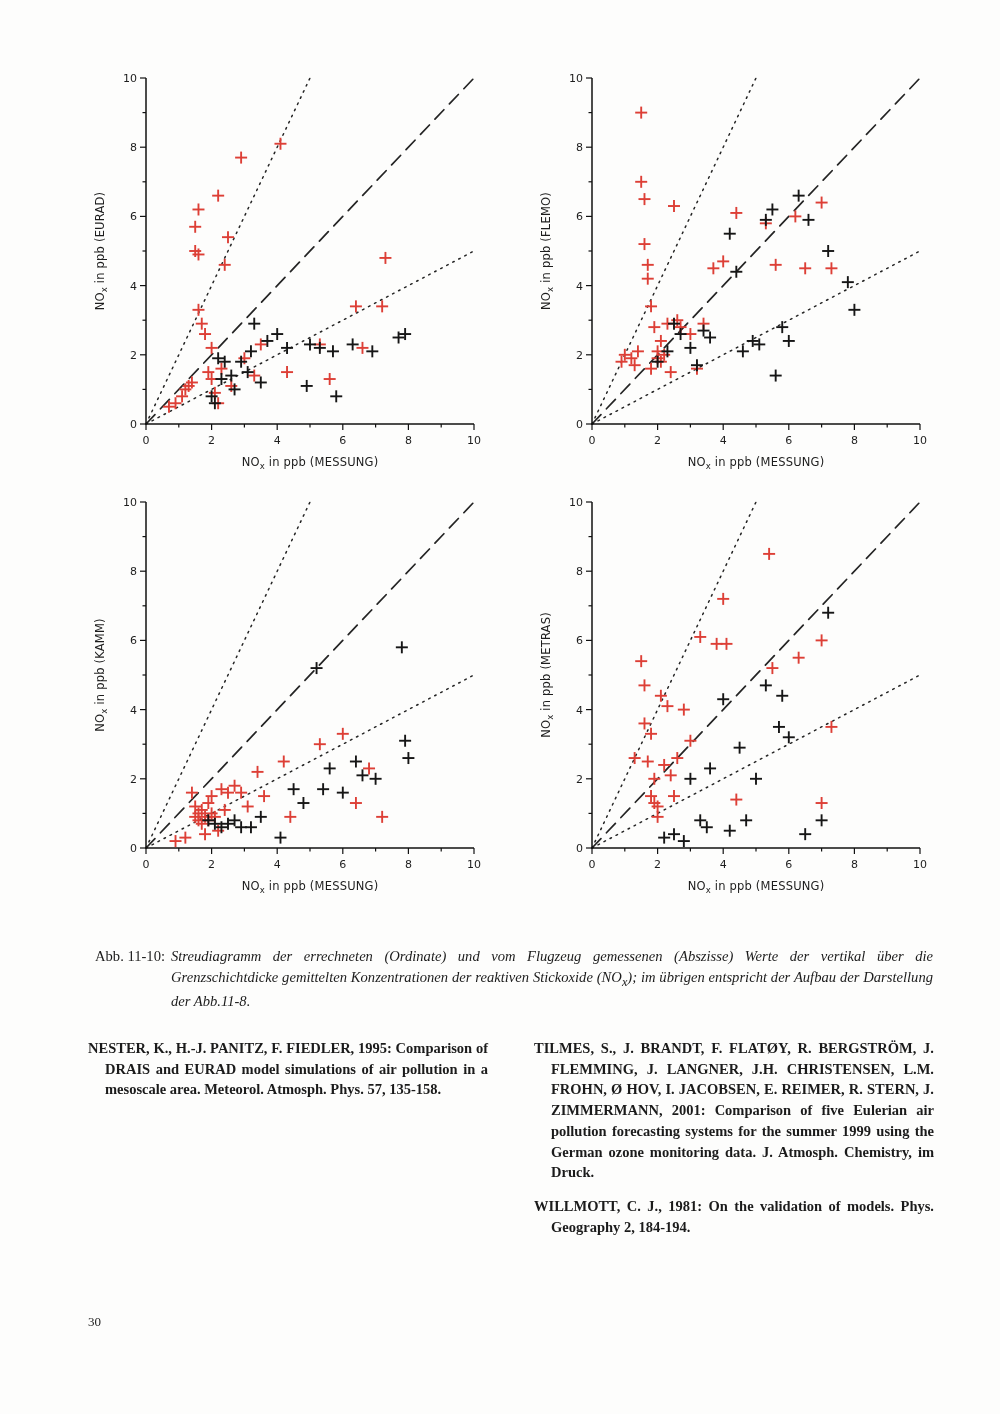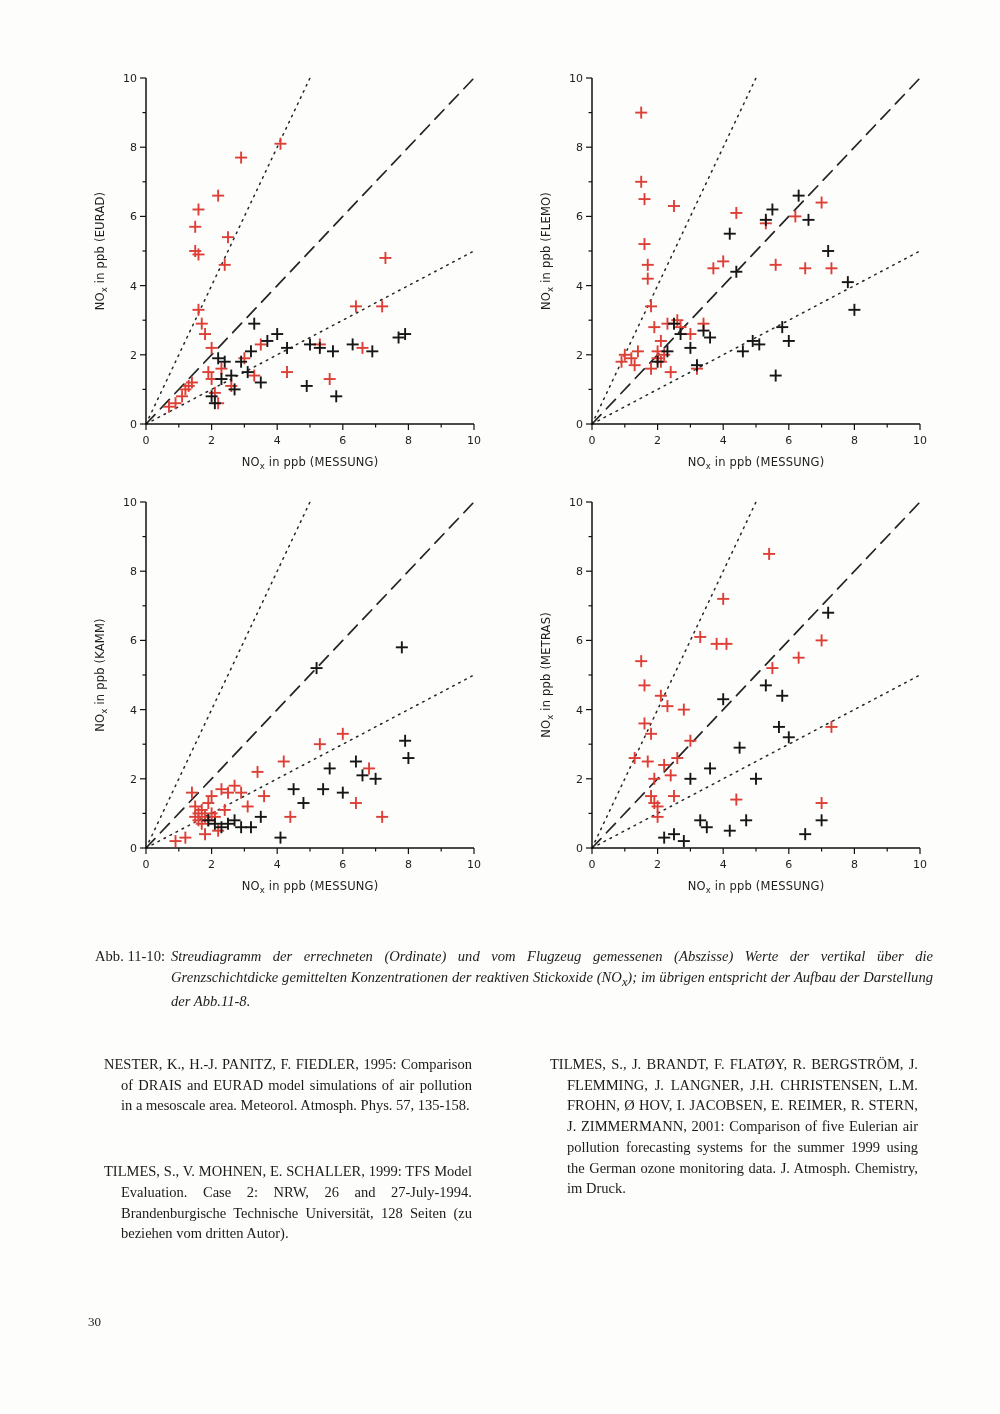--- a/index.html
+++ b/index.html
@@ -5,21 +5,21 @@
   *{box-sizing:border-box;}
   html,body{margin:0;padding:0;background:#ffffff;}
   .page{position:relative;width:1000px;height:1414px;background:#fdfdfc;font-family:"Liberation Serif",serif;color:#1b1b1b;overflow:hidden;}
   .charts-grid{position:absolute;left:88px;top:64px;width:848px;display:grid;grid-template-columns:402px 402px;column-gap:44px;row-gap:14px;}
   figure.chart{margin:0;width:402px;height:410px;}
   .caption{position:absolute;left:95px;top:946px;width:838px;display:flex;font-size:14.6px;line-height:1.42;justify-content:space-between;}
   .cap-label{flex:0 0 76px;}
   .cap-text{flex:1;text-align:justify;font-style:italic;}
   .refs{position:absolute;left:88px;top:1038px;width:846px;display:grid;grid-template-columns:1fr 1fr;column-gap:46px;font-size:14.5px;line-height:1.43;align-content:start;}
   .refs .col{display:flex;flex-direction:column;gap:13px;}
-  .ref{margin:16px;text-align:justify;padding-left:17px;text-indent:-17px;}
+  .ref{margin:0;text-align:justify;padding-left:17px;text-indent:-17px;font-weight:bold;}
   .pagenum{position:absolute;left:88px;top:1314px;font-size:13px;}
   svg text{font-family:"DejaVu Sans",sans-serif;fill:#1d1d1d;}
   svg .tick-label{font-size:11px;}
   svg .axis-label{font-size:11.5px;letter-spacing:.2px;}
 </style>
 </head>
 <body>
 
 <div class="page">
 
@@ -639,22 +639,22 @@
   </div>
 
   <div class="caption">
     <span class="cap-label">Abb. 11-10:</span>
     <span class="cap-text"><span>Streudiagramm der errechneten (Ordinate) und vom Flugzeug gemessenen (Abszisse) Werte der vertikal über die Grenzschichtdicke gemittelten Konzentrationen der reaktiven Stickoxide (NO</span><sub>x</sub><span>); im übrigen entspricht der Aufbau der Darstellung der Abb.11-8.</span></span>
   </div>
 
   <div class="refs">
     <div class="col">
       <p class="ref">NESTER, K., H.-J. PANITZ, F. FIEDLER, 1995: Comparison of DRAIS and EURAD model simulations of air pollution in a mesoscale area. Meteorol. Atmosph. Phys. 57, 135-158.</p>
-      <p class="ref">TILMES, S., V. MOHNEN, E. SCHALLER, 1999: TFS Model Evaluation. Case 2: NRW, 26 and 27-July-1994. Brandenburgische Technische Universität, 128 Seiten (zu beziehen vom dritten Autor).</p>
     </div>
     <div class="col">
       <p class="ref">TILMES, S., J. BRANDT, F. FLATØY, R. BERGSTRÖM, J. FLEMMING, J. LANGNER, J.H. CHRISTENSEN, L.M. FROHN, Ø HOV, I. JACOBSEN, E. REIMER, R. STERN, J. ZIMMERMANN, 2001: Comparison of five Eulerian air pollution forecasting systems for the summer 1999 using the German ozone monitoring data. J. Atmosph. Chemistry, im Druck.</p>
+      <p class="ref">WILLMOTT, C. J., 1981: On the validation of models. Phys. Geography 2, 184-194.</p>
     </div>
   </div>
 
   <div class="pagenum">30</div>
 
 </div>
 
 </body></html>

